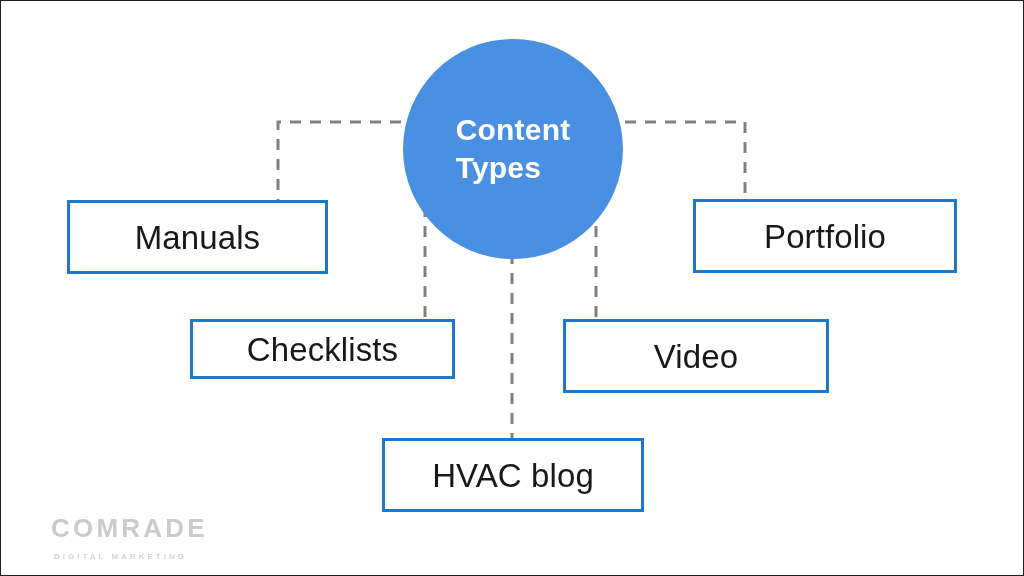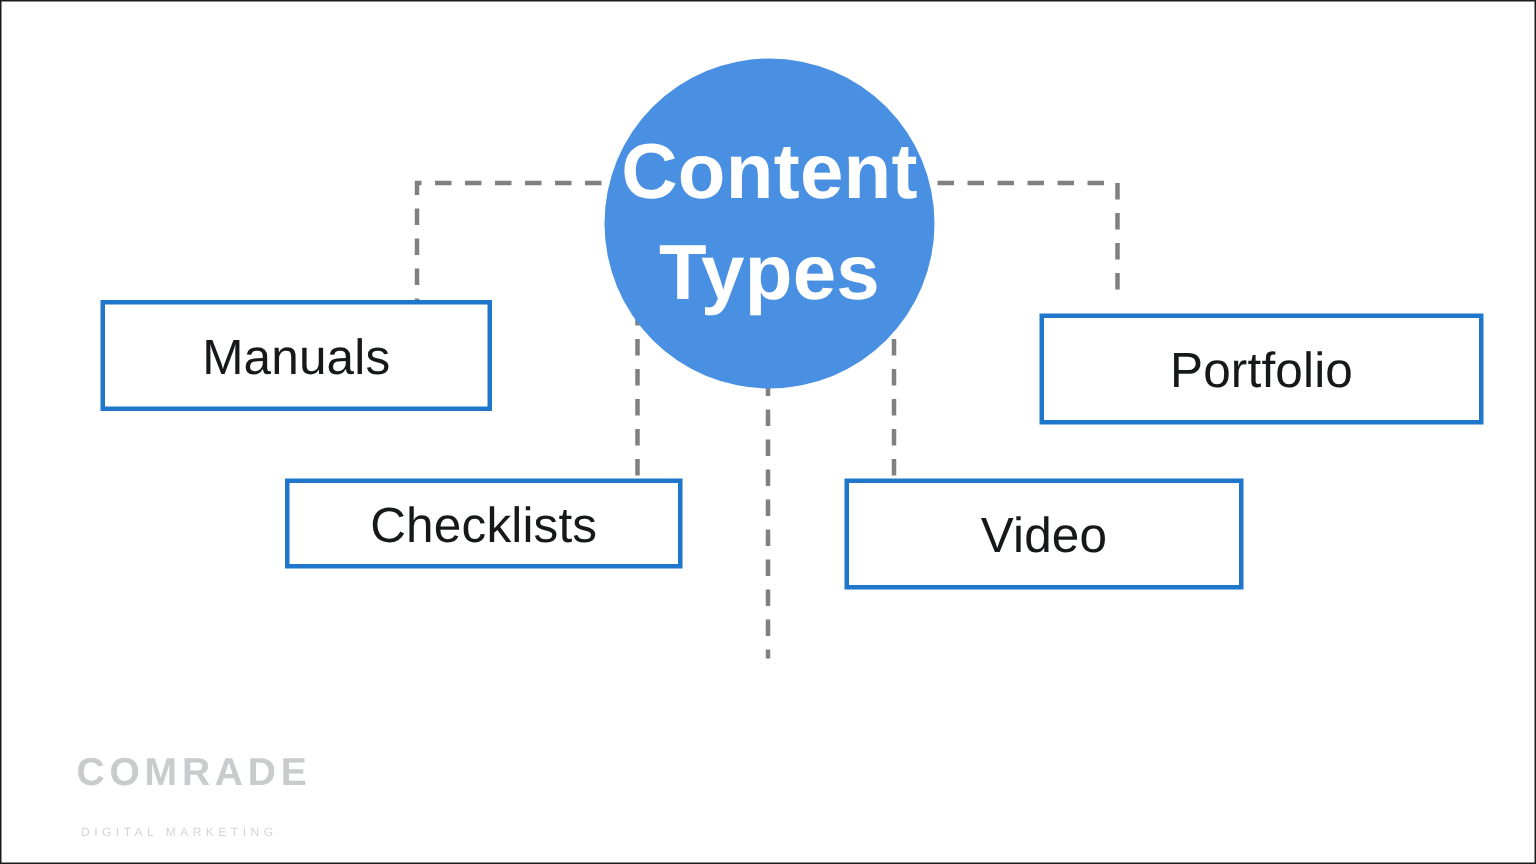--- a/index.html
+++ b/index.html
@@ -40,24 +40,23 @@
     border-radius: 50%;
     background: #4a90e2;
     z-index: 2;
     display: flex;
     align-items: center;
     justify-content: center;
     flex-direction: column;
   }
   .hub-label {
     color: #ffffff;
-    font-size: 52px;
+    font-size: 30px;
     font-weight: bold;
     line-height: 1.28;
-    text-align: center;
     letter-spacing: 0.2px;
     white-space: pre-line;
   }
 
   
   .node {
     position: absolute;
     box-sizing: border-box;
     background: #ffffff;
     border: 3px solid #1f77cc;
@@ -72,44 +71,44 @@
     font-weight: normal;
     line-height: 1;
     white-space: nowrap;
     letter-spacing: 0.1px;
   }
 
   .node-manuals    { left: 66px;  top: 199px; width: 261px; height: 74px; }
   .node-checklists { left: 189px; top: 318px; width: 265px; height: 60px; }
   .node-hvac       { left: 381px; top: 437px; width: 262px; height: 74px; }
   .node-video      { left: 562px; top: 318px; width: 266px; height: 74px; }
-  .node-portfolio  { left: 692px; top: 208px; width: 296px; height: 74px; }
+  .node-portfolio  { left: 692px; top: 198px; width: 264px; height: 74px; }
 
   
   .watermark {
     position: absolute;
     left: 50px;
-    top: 500px;
+    top: 514px;
     z-index: 4;
     user-select: none;
   }
   .wm-main {
     color: #c9cbcd;
     font-size: 26px;
     font-weight: bold;
     letter-spacing: 3.2px;
     line-height: 1;
   }
   .wm-sub {
     color: #d2d4d6;
     font-size: 8px;
-    font-weight: normal;
+    font-weight: bold;
     letter-spacing: 3.0px;
     line-height: 1;
-    margin-top: 24px;
+    margin-top: 12px;
     margin-left: 3px;
   }
 </style>
 </head>
 <body>
 
 <div id="canvas">
 
   <svg id="connectors" viewBox="0 0 1024 576" width="1024" height="576" aria-hidden="true">
     <g fill="none" stroke="#808080" stroke-width="3" stroke-dasharray="11 9" stroke-linecap="butt">
@@ -132,20 +131,23 @@
   </div>
 
   <div class="node node-manuals">
     <span class="node-label">Manuals</span>
   </div>
 
   <div class="node node-checklists">
     <span class="node-label">Checklists</span>
   </div>
 
+  <div class="node node-hvac">
+    <span class="node-label">HVAC blog</span>
+  </div>
 
   <div class="node node-video">
     <span class="node-label">Video</span>
   </div>
 
   <div class="node node-portfolio">
     <span class="node-label">Portfolio</span>
   </div>
 
   <div class="watermark">

